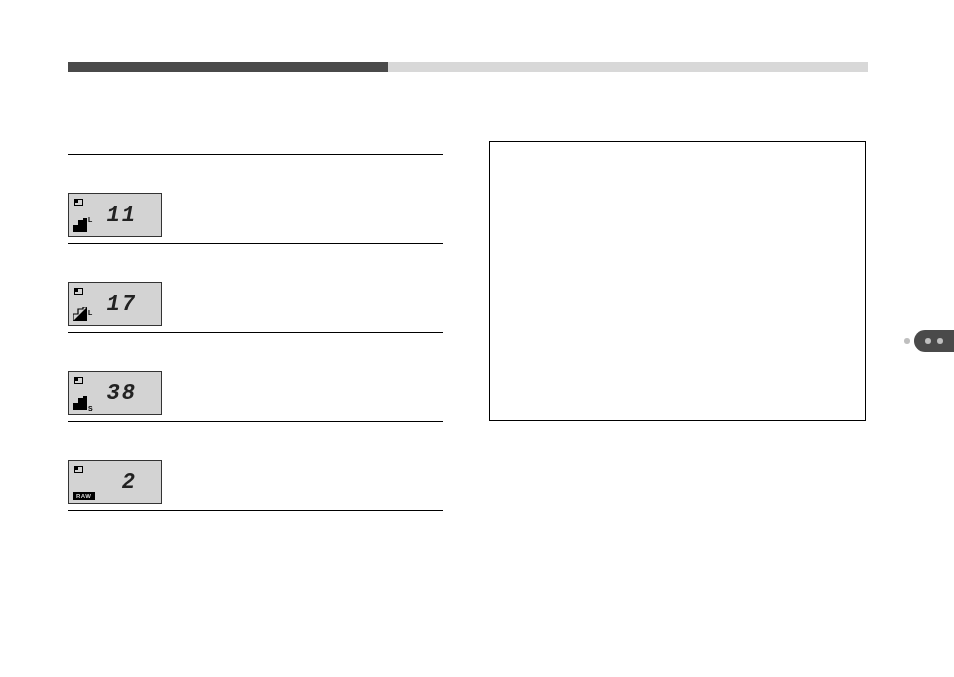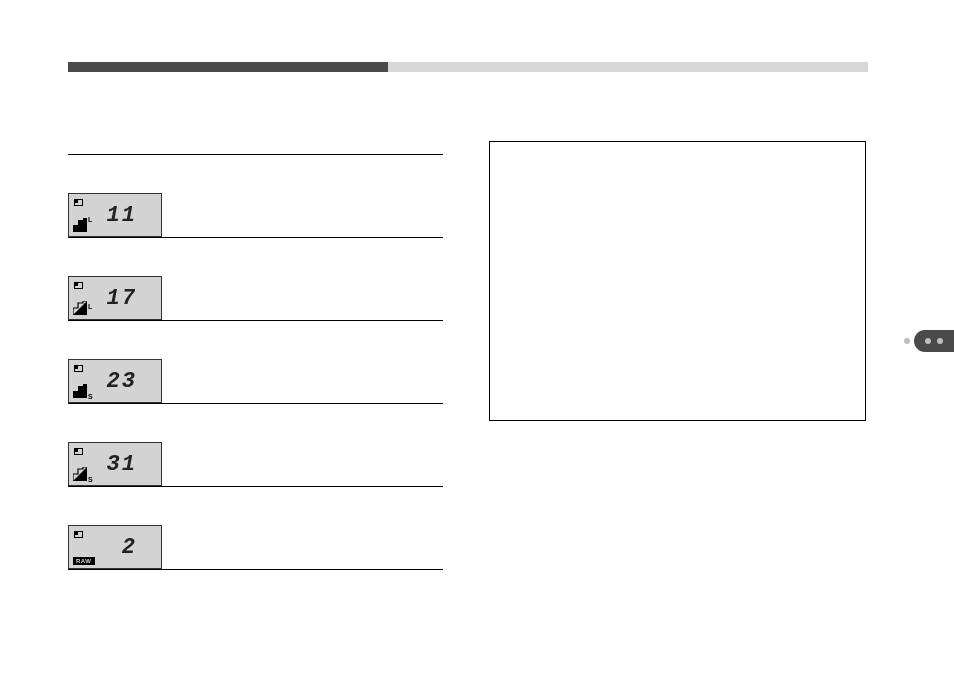--- a/index.html
+++ b/index.html
@@ -35,20 +35,21 @@
   }
   .top-line {
     border-top: 1px solid #000;
     height: 0;
     margin-bottom: 38px;
   }
   .row {
     display: flex;
     align-items: center;
     border-bottom: 1px solid #000;
+    padding-bottom: 6px;
     margin-bottom: 38px;
   }
   .lcd {
     width: 94px;
     height: 44px;
     background: #d3d3d3;
     border: 1px solid #333;
     position: relative;
     display: flex;
     align-items: center;
@@ -200,39 +201,24 @@
     <div class="lcd">
       <div class="lcd-left">
         <div class="card-icon"></div>
         <div class="quality-stair">
           <svg viewBox="0 0 14 14">
               <path d="M0 14 L0 7 L5 7 L5 2 L10 2 L10 0 L14 0 L14 14 Z" fill="#000"></path>
             </svg>
         </div>
         <span class="size-letter" style="bottom:2px;left:19px">S</span>
       </div>
-      <div class="lcd-number">23</div>
-    </div>
-  </div>
-
-  <div class="row">
-    <div class="lcd">
-      <div class="lcd-left">
-        <div class="card-icon"></div>
-        <div class="quality-stair">
-          <svg viewBox="0 0 14 14">
-              <path d="M0 14 L0 7 L5 7 L5 2 L10 2 L10 0 L14 0 L14 14 Z" fill="none" stroke="#000" stroke-width="1.2"></path>
-              <path d="M14 0 L14 14 L0 14 Z" fill="#000"></path>
-            </svg>
-        </div>
-        <span class="size-letter" style="bottom:2px;left:19px">S</span>
-      </div>
-      <div class="lcd-number">31</div>
-    </div>
-  </div>
+      <div class="lcd-number">38</div>
+    </div>
+  </div>
+
 
   <div class="row">
     <div class="lcd">
       <div class="lcd-left">
         <div class="card-icon"></div>
         <span class="raw-badge">RAW</span>
       </div>
       <div class="lcd-number">2</div>
     </div>
   </div>

